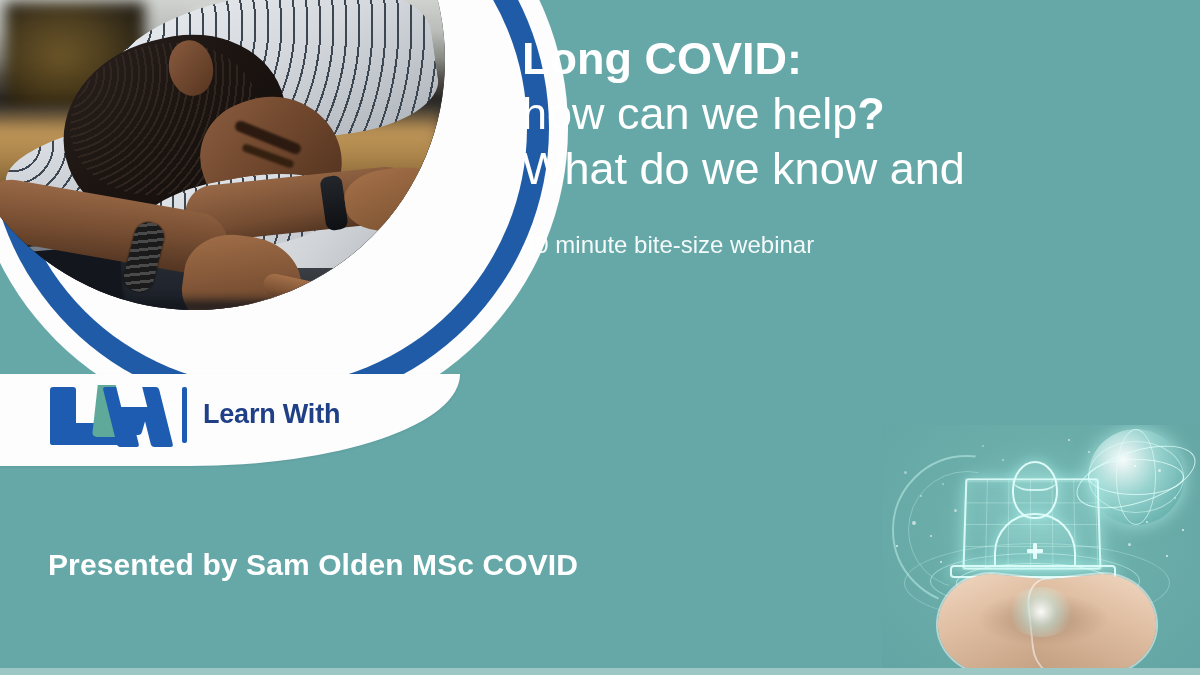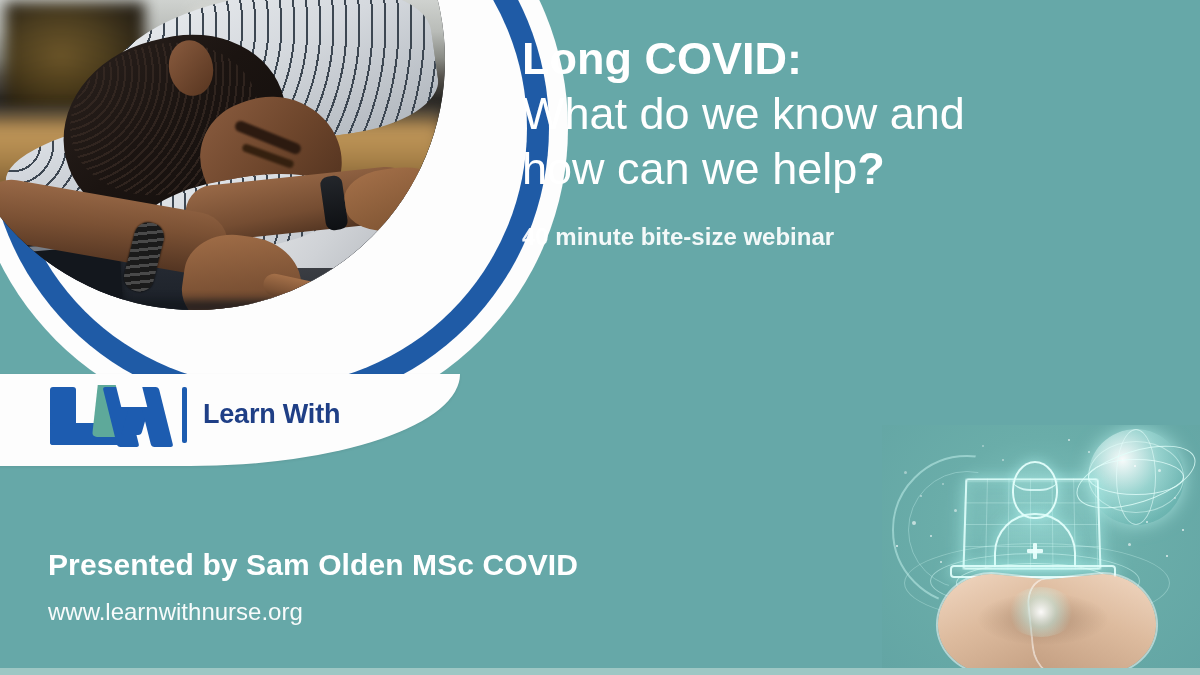--- a/index.html
+++ b/index.html
@@ -166,21 +166,21 @@
   
   #title-block{
     position:absolute;right:38px;top:32px;
     width:640px;text-align:left;color:#ffffff;
   }
   .title-line{font-size:45px;line-height:1.22;white-space:nowrap;}
   #title-line-1{font-weight:bold;}
   #title-line-2,#title-line-3{font-weight:400;}
   #title-line-3 .q{font-weight:bold;}
   #subtitle{
-    margin-top:26px;font-size:24px;font-weight:700;
+    margin-top:34px;font-size:24px;font-weight:400;
     color:rgba(255,255,255,.93);
   }
 
   
   #presenter-block{position:absolute;left:48px;top:548px;color:#ffffff;}
   #presenter-name{font-size:30px;font-weight:bold;letter-spacing:.1px;}
   #presenter-url{margin-top:16px;font-size:24px;font-weight:300;color:rgba(255,255,255,.95);}
 
   
   #graphic{
@@ -311,28 +311,27 @@
       <div id="mono-notch"></div>
     </div>
     <div id="logo-divider"></div>
     <div id="logo-words">
       <span id="logo-learnwith">Learn With</span>
     </div>
   </div>
 
   <div id="title-block">
     <div class="title-line" id="title-line-1">Long COVID:</div>
+    <div class="title-line" id="title-line-3"><span>how can we help</span><span class="q">?</span></div>
     <div class="title-line" id="title-line-2">What do we know and</div>
-    <div class="title-line" id="title-line-3"><span>how can we help</span><span class="q">?</span></div>
     <div id="subtitle">40 minute bite-size webinar</div>
   </div>
 
   <div id="presenter-block">
     <div id="presenter-name">Presented by Sam Olden  MSc COVID</div>
-    <div id="presenter-url">www.learnwithnurse.org</div>
   </div>
 
   <div id="graphic">
     <div class="gx" id="swirl1"></div>
     <div class="gx" id="swirl2"></div>
 
     <div class="gx" id="glob-globe"></div>
     <div class="gx" id="globe-lat2"></div>
     <div class="gx" id="globe-lat1"></div>
     <div class="gx" id="globe-lon1"></div>

